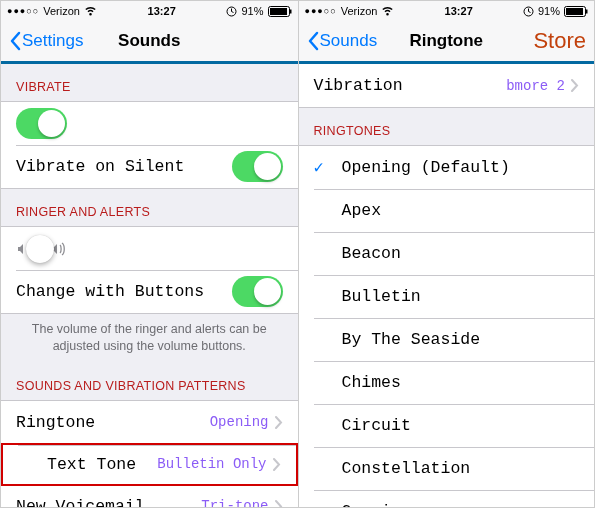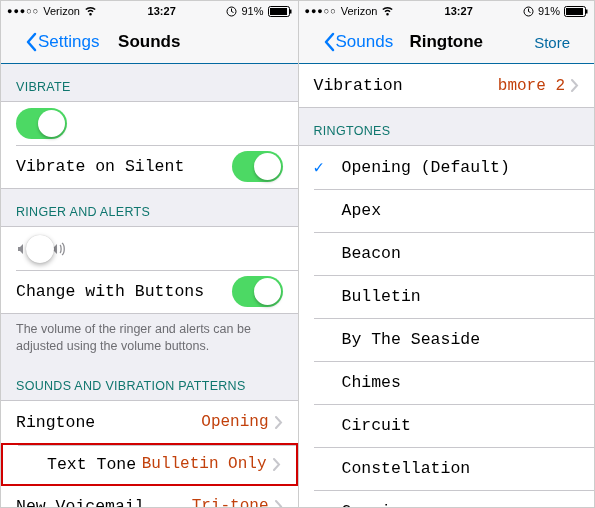--- a/index.html
+++ b/index.html
@@ -4,33 +4,33 @@
 <style>
 * { margin:0; padding:0; box-sizing:border-box; -webkit-font-smoothing:antialiased; }
 body { font-family:-apple-system,"Helvetica Neue",Helvetica,Arial,sans-serif; background:#fff; }
 .wrap { display:flex; width:595px; height:508px; overflow:hidden; border:1px solid #ccc; }
 .phone { width:50%; background:#efeff4; display:flex; flex-direction:column; overflow:hidden; position:relative; }
 .phone + .phone { border-left:1px solid #ccc; }
 .statusbar { height:20px; background:#f7f7f8; display:flex; align-items:center; justify-content:space-between; padding:0 6px; font-size:11px; color:#000; }
 .statusbar .sb-left, .statusbar .sb-right { display:flex; align-items:center; gap:4px; }
 .sb-dots { letter-spacing:1px; font-size:9px; }
 .sb-wifi svg, .sb-batt svg { display:block; }
-.navbar { height:43px; background:#f7f7f8; border-bottom:1px solid #0369a1; display:flex; align-items:center; justify-content:space-between; padding:0 24px; position:relative; }
+.navbar { height:43px; background:#f7f7f8; border-bottom:3px solid #0369a1; display:flex; align-items:center; justify-content:space-between; padding:0 8px; position:relative; }
 .nav-back { display:flex; align-items:center; color:#007aff; font-size:17px; gap:1px; }
 .nav-back svg { display:block; }
 .nav-title { position:absolute; left:0; right:0; text-align:center; font-size:17px; font-weight:600; color:#000; pointer-events:none; }
-.nav-right { color:#0369a1; font-size:15px; }
+.nav-right { color:#c2410c; font-size:22px; }
 .content { flex:1; overflow-y:hidden; }
-.section-header { font-size:12.5px; color:#0f766e; padding:16px 15px 7px; text-transform:uppercase; letter-spacing:0.3px; }
-.section-footer { font-size:12.5px; color:#6d6d72; padding:7px 15px 8px; line-height:1.35; }
+.section-header { font-size:12.5px; color:#b91c1c; padding:16px 15px 7px; text-transform:uppercase; letter-spacing:0.3px; }
+.section-footer { font-size:12.5px; color:#6d6d72; padding:7px 15px 8px; line-height:1.35;text-align:center; }
 .cell-group { background:#fff; border-top:1px solid #c8c7cc; border-bottom:1px solid #c8c7cc;font-family:Liberation Mono, monospace; }
 .cell { min-height:43px; display:flex; align-items:center; padding:0 15px; position:relative; font-size:16.5px; color:#000; }
 .cell + .cell::before { content:""; position:absolute; top:0; left:15px; right:0; height:1px; background:#c8c7cc; }
 .cell .label { flex:1; }
-.cell .detail { color:#c2410c; font-size:16px; margin-right:6px; }
+.cell .detail { color:#8b5cf6; font-size:14px; margin-right:6px; }
 .cell .chevron svg { display:block; }
 .toggle { width:51px; height:31px; background:#4cd964; border-radius:16px; position:relative; flex-shrink:0; }
 .toggle::after { content:""; position:absolute; width:27px; height:27px; background:#fff; border-radius:50%; top:2px; right:2px; box-shadow:0 2px 3px rgba(0,0,0,0.25); }
 .slider-cell { padding:12px 15px; }
 .slider-row { display:flex; align-items:center; gap:10px; }
 .slider-icon svg { display:block; }
 .slider-track { flex:1; height:2px; background:#b6b6b8; position:relative; border-radius:2px; }
 .slider-fill { position:absolute; left:0; top:0; height:100%; width:80%; background:#007aff; border-radius:2px; }
 .slider-thumb { position:absolute; width:28px; height:28px; background:#fff; border-radius:50%; top:-13px; left:80%; margin-left:-14px; box-shadow:0 2px 5px rgba(0,0,0,0.3),0 0 1px rgba(0,0,0,0.2); }
 .check-cell { padding-left:15px; }

